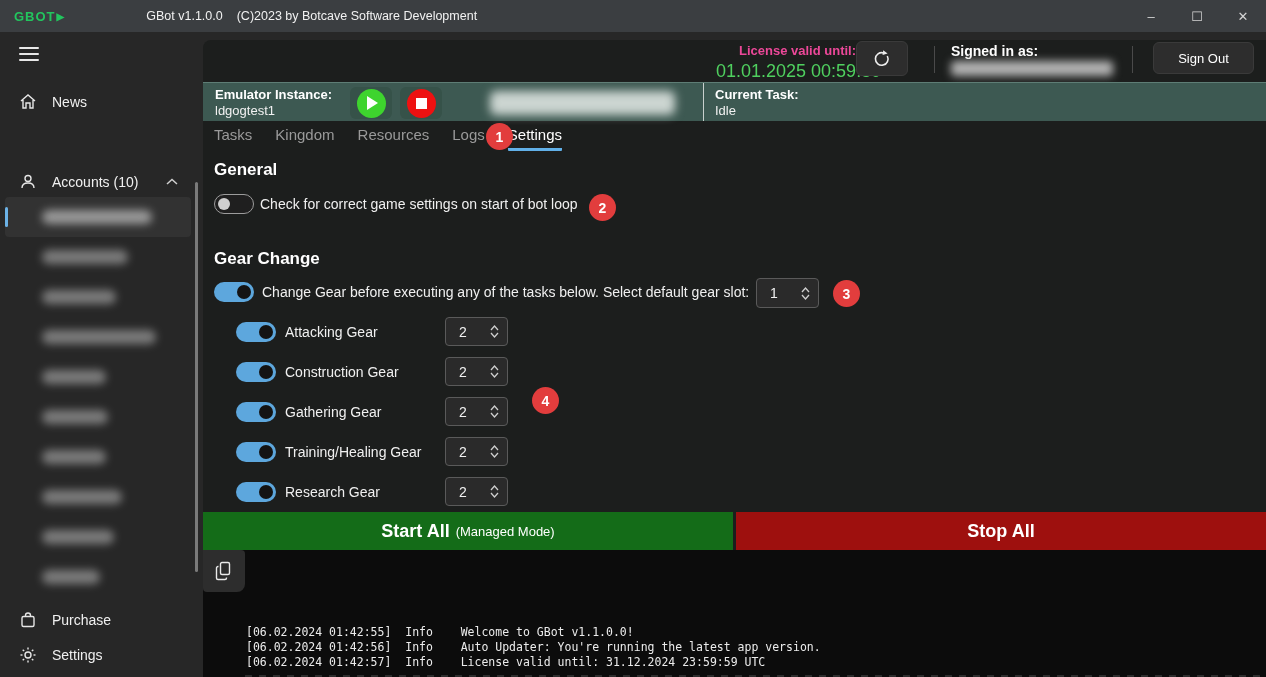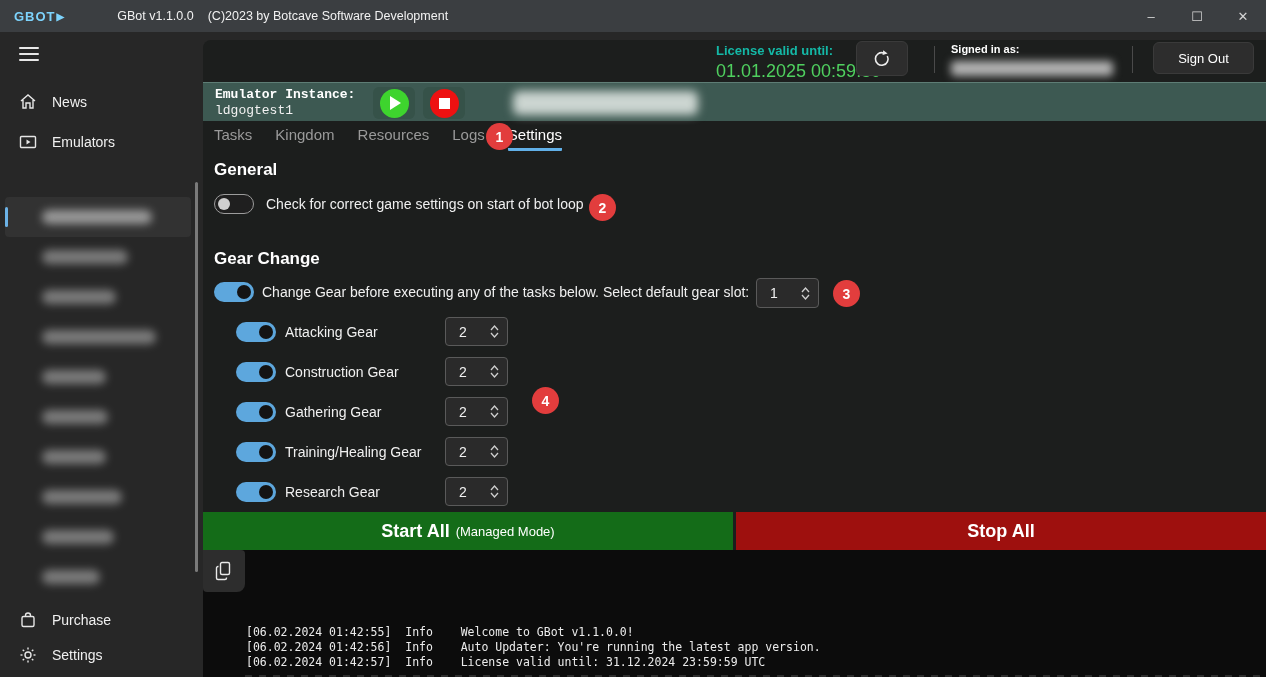--- a/index.html
+++ b/index.html
@@ -2,23 +2,23 @@
 <html><head>
 <meta charset="utf-8">
 <style>
   * { margin:0; padding:0; box-sizing:border-box; }
   html,body { width:1266px; height:677px; background:#000; }
   body { font-family:"Liberation Sans", sans-serif; }
   .app { position:relative; width:1266px; height:677px; background:#272727; overflow:hidden; color:#e8e8e8; }
 
   
   .titlebar { position:absolute; left:0; top:0; width:1266px; height:32px; background:#3b3e41; display:flex; align-items:center; }
-  .logo { margin-left:14px; font-weight:bold; font-size:13px; letter-spacing:1px; color:#7dd3fc; display:flex; align-items:center; }
+  .logo { margin-left:14px; font-weight:bold; font-size:13px; letter-spacing:1px; color:#22c55e; display:flex; align-items:center; }
   .logo .tri { font-size:10px; margin-left:1px; }
-  .title-text { margin-left:52px; font-size:12.5px; color:#f2f2f2; display:flex; gap:14px; }
+  .title-text { margin-left:81px; font-size:12.5px; color:#f2f2f2; display:flex; gap:14px; }
   .win-controls { margin-left:auto; display:flex; height:32px; }
   .win-btn { width:46px; height:32px; display:flex; align-items:center; justify-content:center; color:#d4d4d4; font-size:13px; cursor:default; }
 
   
   .sidebar { position:absolute; left:0; top:32px; width:203px; height:645px; background:#272727;padding-left:37px; }
   .hamburger { position:absolute; left:16px; top:10px; width:26px; height:24px; display:flex; flex-direction:column; justify-content:center; gap:4px; padding:0 3px; }
   .hamburger span { display:block; height:2px; background:#e8e8e8; border-radius:1px; }
   .nav-item { position:absolute; left:0; width:196px; height:36px; display:flex; align-items:center; padding-left:18px; font-size:14px; color:#f0f0f0; }
   .nav-item .ico { width:20px; height:20px; margin-right:14px; display:flex; align-items:center; justify-content:center; }
   .nav-chevron { margin-left:auto; margin-right:18px; }
@@ -27,33 +27,33 @@
   .acct-item.selected { background:#323232; }
   .sel-ind { position:absolute; left:0; top:10px; width:3px; height:20px; border-radius:2px; background:#6cb2e6; }
   .blob { background:#8a8a8a; border-radius:7px; height:14px; filter:blur(4px); opacity:.85; }
   .blob.light { background:#ababab; }
   .side-scrollbar { position:absolute; right:5px; top:150px; width:3px; height:390px; background:#7a7a7a; border-radius:2px; }
 
   
   .pane { position:absolute; left:203px; top:40px; width:1063px; height:637px; background:#1c1e1d; border-top-left-radius:8px; }
 
   
-  .lic-label { position:absolute; left:513px; top:3px; font-weight:bold; font-size:13px; color:#14b8a6; }
+  .lic-label { position:absolute; left:536px; top:3px; font-weight:bold; font-size:13px; color:#ec4899; }
   .lic-value { position:absolute; left:513px; top:21px; font-size:18px; }
   .icon-btn { position:absolute; background:#2d2d2d; border:1px solid #3a3a3a; border-radius:6px; display:flex; align-items:center; justify-content:center; }
   .refresh-btn { left:653px; top:1px; width:52px; height:35px; }
   .vdiv { position:absolute; top:6px; width:1px; height:27px; background:#4a4a4a; }
-  .signed-label { position:absolute; left:748px; top:3px; font-weight:bold; font-size:11px; color:#fff; }
+  .signed-label { position:absolute; left:748px; top:3px; font-weight:bold; font-size:14px; color:#fff; }
   .signed-blob { position:absolute; left:748px; top:21px; width:162px; height:15px; background:#b3b3b3; border-radius:4px; filter:blur(4px); }
   .signout-btn { left:950px; top:2px; width:101px; height:32px; font-size:13px; color:#fff; }
 
   
   .emubar { position:absolute; left:0; top:42px; width:1063px; height:39px; background:#3d5952; border-top:1px solid #5e7d75; display:flex; }
   .emu-sec { position:relative; height:100%; padding:3px 0 0 12px; }
-  .emu-sec.s1 { width:500px; display:flex;font-family:Liberation Mono, monospace; }
+  .emu-sec.s1 { width:500px; display:flex; }
   .emu-sec.s2 { width:264px; border-left:1px solid #c8d0cd; padding-left:13px; }
   .emu-sec.s3 { width:299px; border-left:1px solid #c8d0cd; padding-left:11px; }
   .emu-lbl { font-weight:bold; font-size:13px; color:#fff; line-height:17px; }
   .emu-val { font-size:13px; color:#f2f2f2; line-height:16px; }
   .emu-btns { display:flex; gap:8px; margin-left:18px; margin-top:1px; }
   .emu-btn { width:42px; height:32px; background:#365249; border-radius:6px; display:flex; align-items:center; justify-content:center; }
   .circ { width:29px; height:29px; border-radius:50%; display:flex; align-items:center; justify-content:center; }
   .circ.play { background:#3ed42e; }
   .circ.stop { background:#ee1111; }
   .play-tri { width:0; height:0; border-left:11px solid #fff; border-top:7px solid transparent; border-bottom:7px solid transparent; margin-left:3px; }
@@ -129,30 +129,35 @@
 
     <div class="nav-item" style="top:52px">
       <span class="ico">
         <svg width="18" height="18" viewBox="0 0 18 18">
             <path d="M2 8 L9 2 L16 8 M4 7 V15 H7 V10 H11 V15 H14 V7" fill="none" stroke="#e6e6e6" stroke-width="1.4"></path>
           </svg>
       </span>
       <span>News</span>
     </div>
 
-    <div class="nav-item" style="top:92px">
+
+    <div class="nav-item" style="top:132px">
       <span class="ico">
         <svg width="18" height="18" viewBox="0 0 18 18">
-            <rect x="1.5" y="3.5" width="15" height="11" rx="1" fill="none" stroke="#e6e6e6" stroke-width="1.4"></rect>
-            <path d="M7.5 6.5 L11.5 9 L7.5 11.5 Z" fill="#e6e6e6"></path>
-          </svg>
-      </span>
-      <span>Emulators</span>
-    </div>
-
+            <circle cx="9" cy="5.5" r="3" fill="none" stroke="#e6e6e6" stroke-width="1.4"></circle>
+            <path d="M3 15 C3 11.5 6 10 9 10 C12 10 15 11.5 15 15" fill="none" stroke="#e6e6e6" stroke-width="1.4"></path>
+          </svg>
+      </span>
+      <span>Accounts (10)</span>
+      <span class="nav-chevron">
+        <svg width="12" height="8" viewBox="0 0 12 8">
+            <path d="M1 6 L6 1.5 L11 6" fill="none" stroke="#cfcfcf" stroke-width="1.5"></path>
+          </svg>
+      </span>
+    </div>
 
     <div class="acct-list">
       <div class="acct-item selected">
           <span class="sel-ind"></span>
           <span class="blob light" style="width:110px"></span>
         </div>
       <div class="acct-item">
           <span class="blob" style="width:86px"></span>
         </div>
       <div class="acct-item">
@@ -244,36 +249,40 @@
               </span>
             </div>
           <div class="emu-btn">
               <span class="circ stop">
                 <span class="stop-sq"></span>
               </span>
             </div>
         </div>
         <div class="emu-name-blob"></div>
       </div>
+      <div class="emu-sec s3">
+        <div class="emu-lbl">Current Task:</div>
+        <div class="emu-val">Idle</div>
+      </div>
     </div>
 
     <div class="tabs">
       <div class="tab">Tasks</div>
       <div class="tab">Kingdom</div>
       <div class="tab">Resources</div>
       <div class="tab">Logs</div>
       <div class="tab active">Settings</div>
     </div>
     <div class="badge" style="left:283px; top:83px">1</div>
 
     <div class="sec-h" style="top:120px">General</div>
     <div class="toggle off" style="left:11px; top:154px">
         <span class="knob"></span>
       </div>
-    <div class="tgl-label" style="left:63px; top:156px">Check for correct game settings on start of bot loop</div>
+    <div class="tgl-label" style="left:57px; top:156px">Check for correct game settings on start of bot loop</div>
     <div class="badge" style="left:386px; top:154px">2</div>
 
     <div class="sec-h" style="top:209px">Gear Change</div>
     <div class="toggle on" style="left:11px; top:242px">
         <span class="knob"></span>
       </div>
     <div class="tgl-label" style="left:59px; top:244px">Change Gear before executing any of the tasks below. Select default gear slot:</div>
     <div class="numbox" style="left:553px; top:238px">
       <span class="val">1</span>
       <span class="spin">

